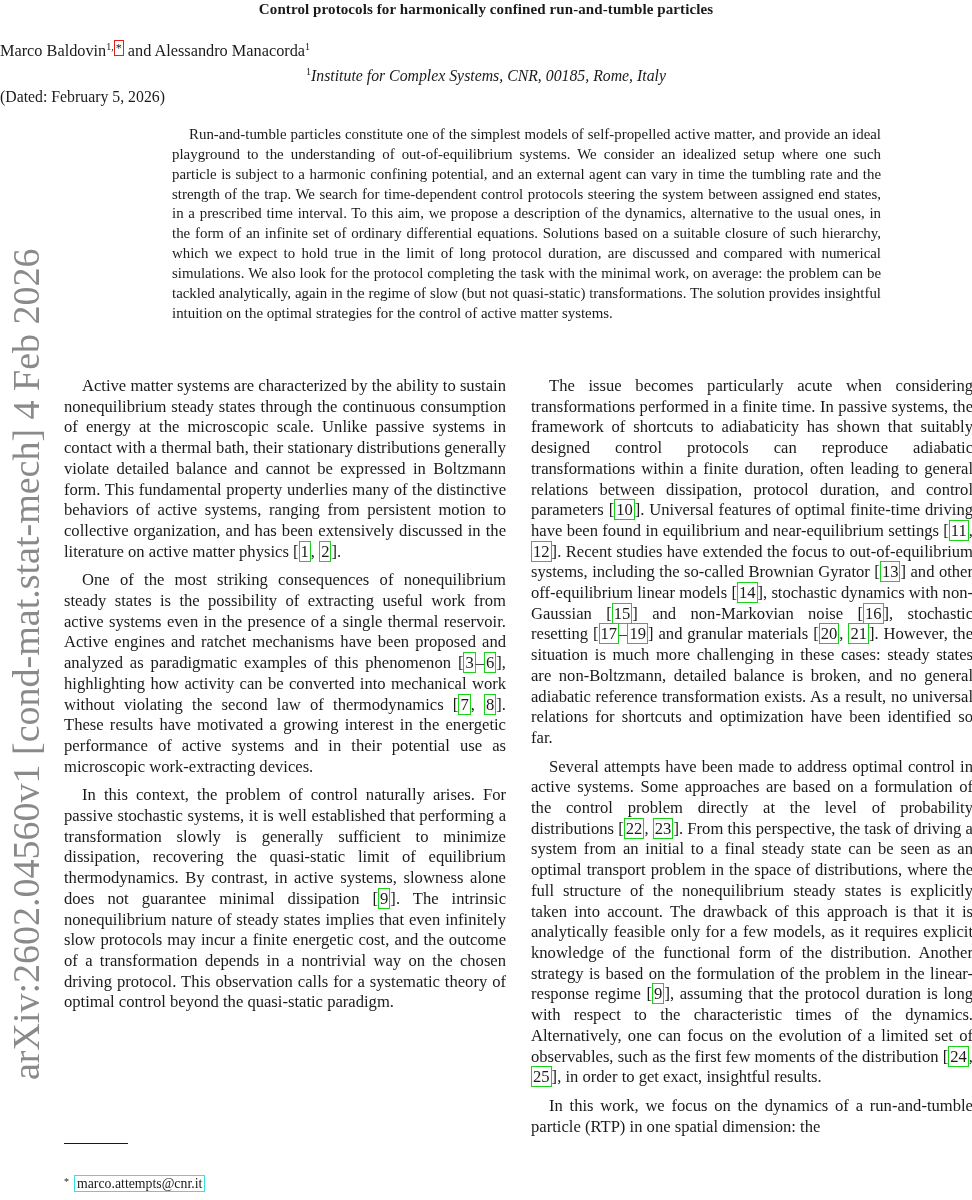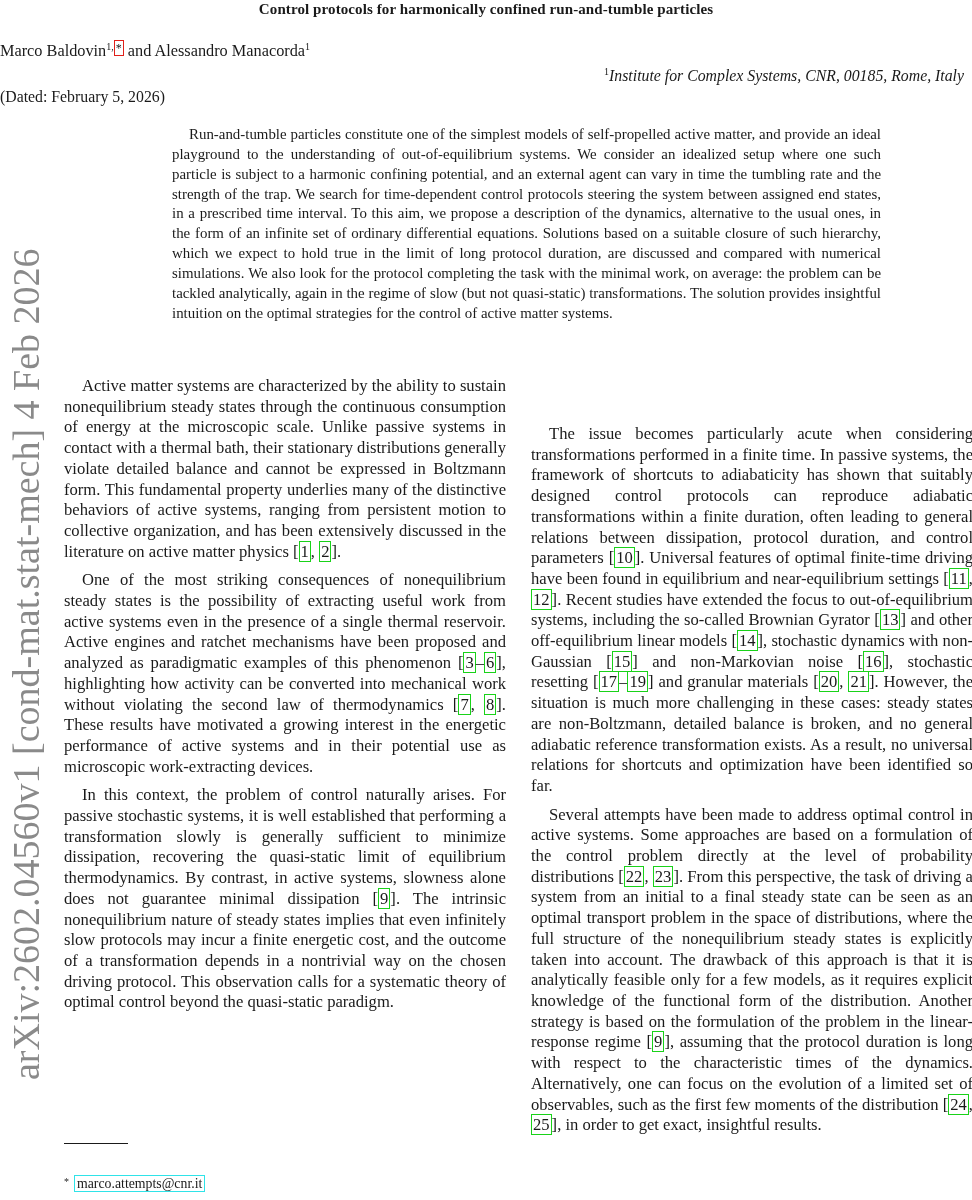--- a/index.html
+++ b/index.html
@@ -32,40 +32,40 @@
       position: absolute; left: 0; right: 0; top: 40px; text-align: left;
       font-family: "Liberation Serif", serif; font-size: 16.3px;
     }
     .authors sup { font-size: 10px; vertical-align: 6px; }
     .star-link {
       display: inline-block; border: 1.5px solid #e0201a; padding: 0 1px;
       line-height: 14px; font-size: 12px; vertical-align: 4px;
       color: #1a1a1a; text-decoration: none;
     }
     .affil {
-      position: absolute; left: 0; right: 8px; top: 66px; text-align: right;
+      position: absolute; left: 0; right: 0; top: 66px; text-align: center;
       font-family: "Liberation Serif", serif; font-style: italic; font-size: 15.8px;
     }
     .affil sup { font-style: normal; font-size: 10px; vertical-align: 6px; }
     .dated {
       position: absolute; left: 0; right: 0; top: 88px; text-align: left;
       font-family: "Liberation Serif", serif; font-size: 15.8px;
     }
     .abstract {
       position: absolute; left: 164px; width: 709px; top: 117px;
       font-family: "Liberation Serif", serif; font-size: 14.9px; line-height: 19.85px;
       text-align: justify; text-indent: 17px; margin: 8px;
     }
     .col {
       position: absolute; top: 376px;
       font-family: "Liberation Serif", serif; font-size: 16.6px; line-height: 20.7px;
       text-align: justify;
     }
     .col-left { left: 64px; width: 442px; }
-    .col-right { left: 531px; width: 442px; top: 376px; margin-top: 48px; }
+    .col-right { left: 531px; width: 442px; top: 376px; }
     .section-heading {
       text-align: center; font-weight: bold; font-size: 15.5px;
       letter-spacing: 0.4px; margin: 0 0 26px 0; line-height: 22px;
     }
     .section-heading .num { margin-right: 14px; }
     .para { margin: 0; text-indent: 18px; }
     .col-left .para + .para { margin-top: 8px; }
     .col-right .para + .para { margin-top: 8px; }
     .cite {
       display: inline; border: 1.5px solid #19d219; padding: 0 1px;
@@ -106,18 +106,19 @@
 
 <div class="col col-left">
   <p class="para"><span>Active matter systems are characterized by the ability to sustain nonequilibrium steady states through the continuous consumption of energy at the microscopic scale. Unlike passive systems in contact with a thermal bath, their stationary distributions generally violate detailed balance and cannot be expressed in Boltzmann form. This fundamental property underlies many of the distinctive behaviors of active systems, ranging from persistent motion to collective organization, and has been extensively discussed in the literature on active matter physics </span>[<a class="cite" href="#">1</a>, <a class="cite" href="#">2</a>]<span>.</span></p>
   <p class="para"><span>One of the most striking consequences of nonequilibrium steady states is the possibility of extracting useful work from active systems even in the presence of a single thermal reservoir. Active engines and ratchet mechanisms have been proposed and analyzed as paradigmatic examples of this phenomenon </span>[<a class="cite" href="#">3</a>–<a class="cite" href="#">6</a>]<span>, highlighting how activity can be converted into mechanical work without violating the second law of thermodynamics </span>[<a class="cite" href="#">7</a>, <a class="cite" href="#">8</a>]<span>. These results have motivated a growing interest in the energetic performance of active systems and in their potential use as microscopic work-extracting devices.</span></p>
   <p class="para"><span>In this context, the problem of control naturally arises. For passive stochastic systems, it is well established that performing a transformation slowly is generally sufficient to minimize dissipation, recovering the quasi-static limit of equilibrium thermodynamics. By contrast, in active systems, slowness alone does not guarantee minimal dissipation </span>[<a class="cite" href="#">9</a>]<span>. The intrinsic nonequilibrium nature of steady states implies that even infinitely slow protocols may incur a finite energetic cost, and the outcome of a transformation depends in a nontrivial way on the chosen driving protocol. This observation calls for a systematic theory of optimal control beyond the quasi-static paradigm.</span></p>
 </div>
 
 <div class="col col-right">
   <p class="para"><span>The issue becomes particularly acute when considering transformations performed in a finite time. In passive systems, the framework of shortcuts to adiabaticity has shown that suitably designed control protocols can reproduce adiabatic transformations within a finite duration, often leading to general relations between dissipation, protocol duration, and control parameters </span>[<a class="cite" href="#">10</a>]<span>. Universal features of optimal finite-time driving have been found in equilibrium and near-equilibrium settings </span>[<a class="cite" href="#">11</a>, <a class="cite" href="#">12</a>]<span>. Recent studies have extended the focus to out-of-equilibrium systems, including the so-called Brownian Gyrator </span>[<a class="cite" href="#">13</a>]<span> and other off-equilibrium linear models </span>[<a class="cite" href="#">14</a>]<span>, stochastic dynamics with non-Gaussian </span>[<a class="cite" href="#">15</a>]<span> and non-Markovian noise </span>[<a class="cite" href="#">16</a>]<span>, stochastic resetting </span>[<a class="cite" href="#">17</a>–<a class="cite" href="#">19</a>]<span> and granular materials </span>[<a class="cite" href="#">20</a>, <a class="cite" href="#">21</a>]<span>. However, the situation is much more challenging in these cases: steady states are non-Boltzmann, detailed balance is broken, and no general adiabatic reference transformation exists. As a result, no universal relations for shortcuts and optimization have been identified so far.</span></p>
   <p class="para"><span>Several attempts have been made to address optimal control in active systems. Some approaches are based on a formulation of the control problem directly at the level of probability distributions </span>[<a class="cite" href="#">22</a>, <a class="cite" href="#">23</a>]<span>. From this perspective, the task of driving a system from an initial to a final steady state can be seen as an optimal transport problem in the space of distributions, where the full structure of the nonequilibrium steady states is explicitly taken into account. The drawback of this approach is that it is analytically feasible only for a few models, as it requires explicit knowledge of the functional form of the distribution. Another strategy is based on the formulation of the problem in the linear-response regime </span>[<a class="cite" href="#">9</a>]<span>, assuming that the protocol duration is long with respect to the characteristic times of the dynamics. Alternatively, one can focus on the evolution of a limited set of observables, such as the first few moments of the distribution </span>[<a class="cite" href="#">24</a>, <a class="cite" href="#">25</a>]<span>, in order to get exact, insightful results.</span></p>
+  <p class="para"><span>In this work, we focus on the dynamics of a run-and-tumble particle (RTP) in one spatial dimension: the</span></p>
 </div>
 
 <div class="footrule"></div>
 <div class="footnote" id="fn">
   <span class="mark">*</span><a class="email-link" href="#">marco.attempts@cnr.it</a>
 </div>
 
 </body></html>

